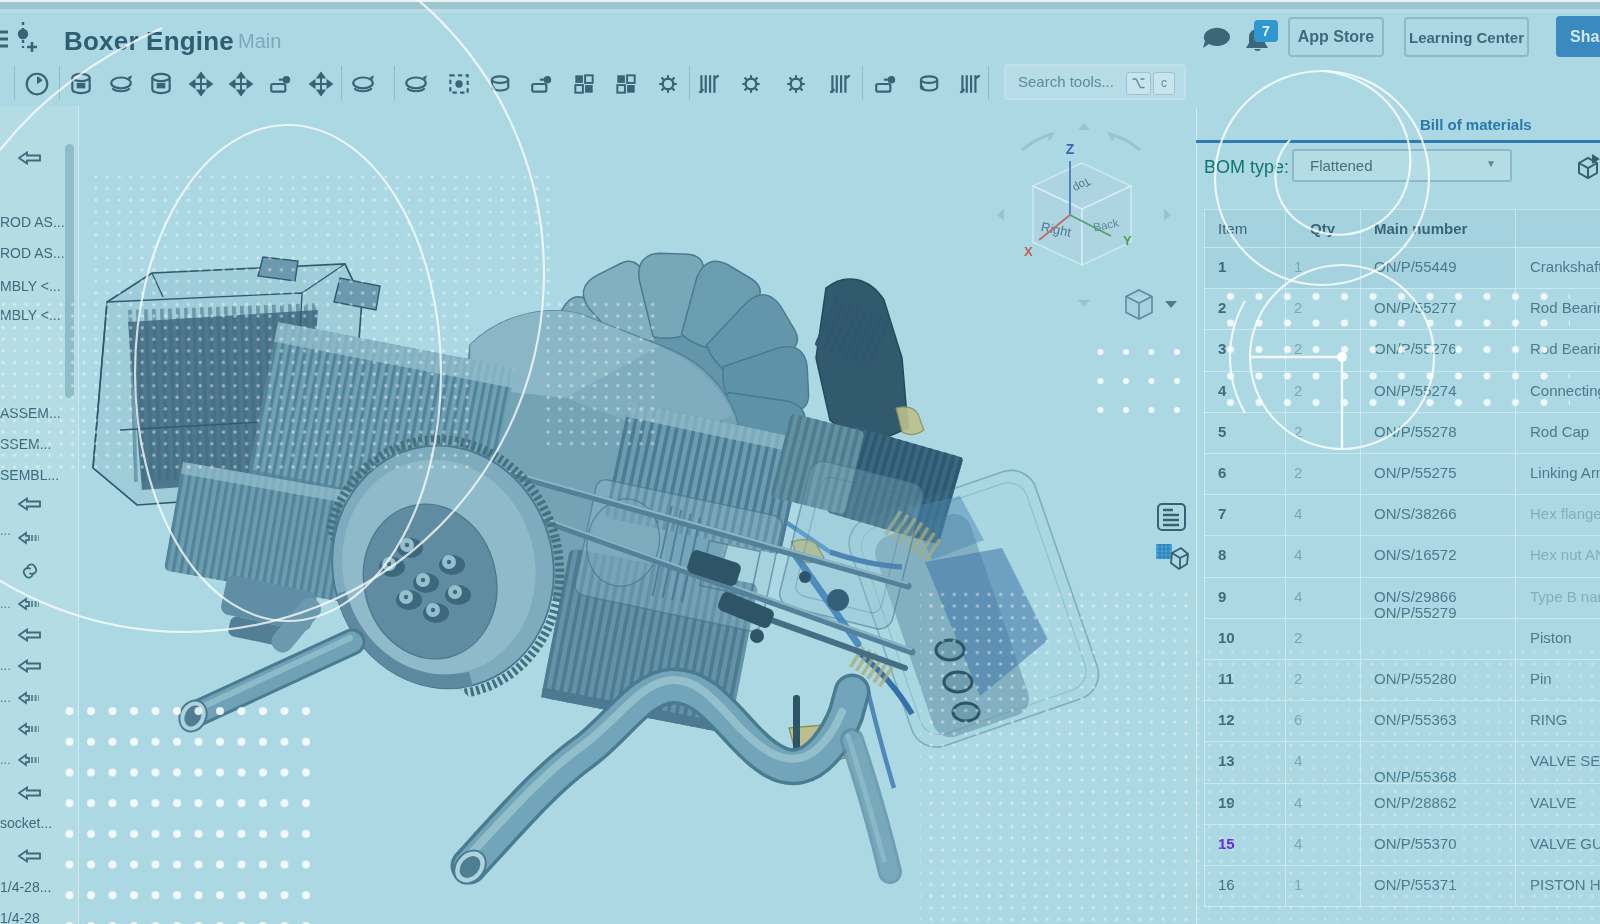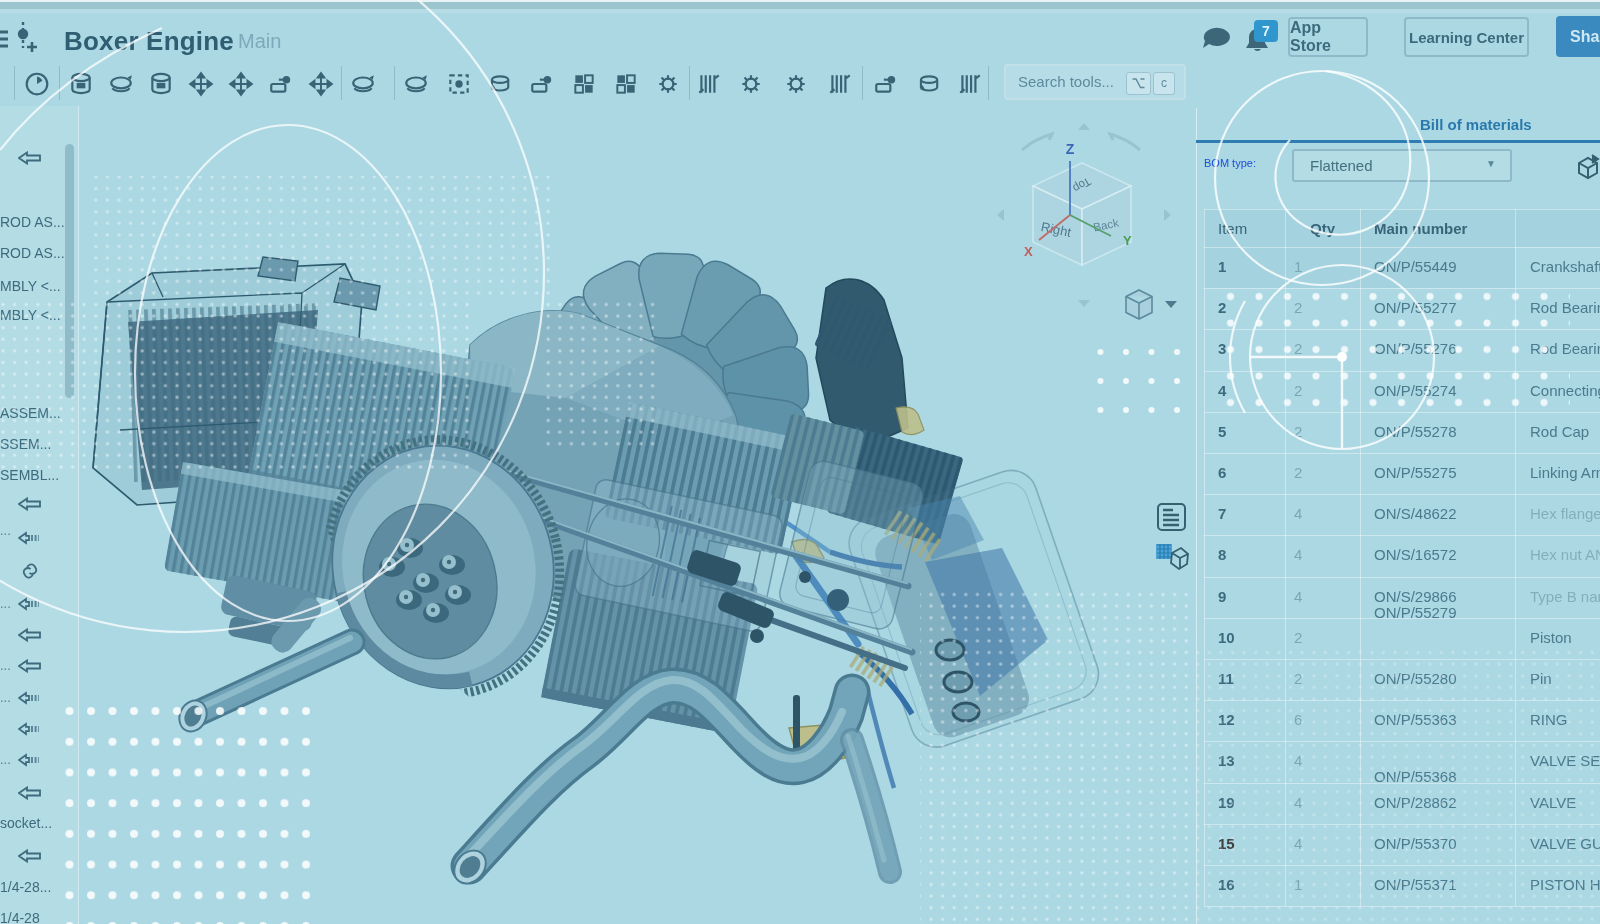--- a/index.html
+++ b/index.html
@@ -215,21 +215,21 @@
 <div class="abs" style="left:64px;top:26px;font-size:26px;font-weight:700;color:#2f5d72;letter-spacing:0.2px">Boxer Engine</div>
 <div class="abs" style="left:238px;top:30px;font-size:20px;color:#7ea9ba">Main</div>
 
 <div class="abs" style="left:1202px;top:26px"><svg width="32" height="26" viewBox="0 0 32 26">
           <path d="M2,10 a13,9 0 1 1 5,8 l-6,4 2,-7 a9,7 0 0 1 -1,-5 z" fill="#3d6779"></path>
         </svg></div>
 <div class="abs" style="left:1244px;top:27px"><svg width="30" height="28" viewBox="0 0 30 28">
           <path d="M13,2 a8,8 0 0 1 8,8 v6 l3,5 h-22 l3,-5 v-6 a8,8 0 0 1 8,-8 z M10,22 a4,4 0 0 0 7,0 z" fill="#3d6779"></path>
         </svg></div>
 <div class="abs" style="left:1254px;top:20px;width:24px;height:22px;background:#2f97cd;border-radius:4px;color:#dff2fa;font-size:14px;font-weight:700;text-align:center;line-height:22px">7</div>
-<div class="btn" style="left:1288px;top:17px;width:80px;height:40px">App Store</div>
+<div class="btn" style="left:1288px;top:17px;width:96px;height:40px">App Store</div>
 <div class="btn" style="left:1404px;top:17px;width:125px;height:40px;font-size:15px;white-space:nowrap">Learning Center</div>
 <div class="btn" style="left:1556px;top:16px;width:70px;height:41px;background:#3a8abf;border:none;color:#cfe8f4;justify-content:flex-start;padding-left:14px">Share</div>
 
 <div id="tb">
         <div class="abs" style="left:24px;top:71px;opacity:1"><svg width="26" height="26" viewBox="0 0 24 24">
             <circle cx="12" cy="12" r="9.5" fill="none" stroke="#3a6375" stroke-width="2"></circle>
             <path d="M12,12 L12,5 A7,7 0 0 1 17,9 z" fill="#3a6375"></path>
           </svg></div>
         <div class="abs" style="left:68px;top:71px;opacity:1"><svg width="26" height="26" viewBox="0 0 24 24">
             <ellipse cx="12" cy="6" rx="8" ry="3.4" fill="none" stroke="#3a6375" stroke-width="2"></ellipse>
@@ -402,21 +402,21 @@
         <div class="abs" style="left:0px;top:596px;font-size:13px;color:#3e6a7d;opacity:0.8">...</div>
         <div class="abs" style="left:0px;top:658px;font-size:13px;color:#3e6a7d;opacity:0.8">...</div>
         <div class="abs" style="left:0px;top:690px;font-size:13px;color:#3e6a7d;opacity:0.8">...</div>
         <div class="abs" style="left:0px;top:752px;font-size:13px;color:#3e6a7d;opacity:0.8">...</div>
       </div>
 
 <div id="bom">
         <div class="abs" style="left:1196px;top:108px;width:1px;height:816px;background:rgba(255,255,255,0.5)"></div>
 <div class="abs" style="left:1196px;top:140px;width:404px;height:3px;background:#2e7cb2"></div>
 <div class="abs" style="left:1420px;top:116px;font-size:15px;font-weight:700;color:#2979ad">Bill of materials</div>
-<div class="abs" style="left:1204px;top:157px;font-size:11px;color:#1d4ed8">BOM type:</div>
+<div class="abs" style="left:1204px;top:157px;font-size:18px;color:#0f766e">BOM type:</div>
 <div class="abs" style="left:1292px;top:149px;width:220px;height:33px;border:2px solid #8fb9c8;border-radius:3px;box-sizing:border-box;background:rgba(255,255,255,0.10)">
   <span style="position:absolute;left:16px;top:6px;font-size:15px;color:#44707f">Flattened</span>
   <span style="position:absolute;right:14px;top:7px;font-size:10px;color:#5a8799">▼</span>
 </div>
 <div class="abs" style="left:1576px;top:153px"><svg width="26" height="28" viewBox="0 0 26 28">
             <g stroke="#35606f" stroke-width="2" fill="none">
               <path d="M3,10 l9,-5 9,5 0,10 -9,5 -9,-5 z M3,10 l9,5 9,-5 M12,15 v10"></path>
               <path d="M16,2 l6,4 -6,4" fill="#35606f"></path>
             </g>
           </svg></div>
@@ -467,21 +467,21 @@
           <div class="abs cell" style="left:1218px;top:423px;font-weight:700;color:#3e6a7d">5</div>
           <div class="abs cell" style="left:1294px;top:423px;color:#7ba6b6">2</div>
           <div class="abs cell" style="left:1374px;top:423px">ON/P/55278</div>
           <div class="abs cell" style="left:1530px;top:423px;color:#4c7a8d">Rod Cap</div>
           <div class="abs cell" style="left:1218px;top:464px;font-weight:700;color:#3e6a7d">6</div>
           <div class="abs cell" style="left:1294px;top:464px;color:#7ba6b6">2</div>
           <div class="abs cell" style="left:1374px;top:464px">ON/P/55275</div>
           <div class="abs cell" style="left:1530px;top:464px;color:#4c7a8d">Linking Arm</div>
           <div class="abs cell" style="left:1218px;top:505px;font-weight:700;color:#3e6a7d">7</div>
           <div class="abs cell" style="left:1294px;top:505px;color:#7ba6b6">4</div>
-          <div class="abs cell" style="left:1374px;top:505px">ON/S/48622</div>
+          <div class="abs cell" style="left:1374px;top:505px">ON/S/38266</div>
           <div class="abs cell" style="left:1530px;top:505px;color:#85aebc">Hex flange</div>
           <div class="abs cell" style="left:1218px;top:546px;font-weight:700;color:#3e6a7d">8</div>
           <div class="abs cell" style="left:1294px;top:546px;color:#7ba6b6">4</div>
           <div class="abs cell" style="left:1374px;top:546px">ON/S/16572</div>
           <div class="abs cell" style="left:1530px;top:546px;color:#85aebc">Hex nut AN</div>
           <div class="abs cell" style="left:1218px;top:588px;font-weight:700;color:#3e6a7d">9</div>
           <div class="abs cell" style="left:1294px;top:588px;color:#7ba6b6">4</div>
           <div class="abs cell" style="left:1374px;top:588px">ON/S/29866</div>
           <div class="abs cell" style="left:1530px;top:588px;color:#85aebc">Type B nar</div>
           <div class="abs cell" style="left:1218px;top:629px;font-weight:700;color:#3e6a7d">10</div>
@@ -497,25 +497,25 @@
           <div class="abs cell" style="left:1374px;top:711px">ON/P/55363</div>
           <div class="abs cell" style="left:1530px;top:711px;color:#4c7a8d">RING</div>
           <div class="abs cell" style="left:1218px;top:752px;font-weight:700;color:#3e6a7d">13</div>
           <div class="abs cell" style="left:1294px;top:752px;color:#7ba6b6">4</div>
           <div class="abs cell" style="left:1374px;top:768px">ON/P/55368</div>
           <div class="abs cell" style="left:1530px;top:752px;color:#4c7a8d">VALVE SEA</div>
           <div class="abs cell" style="left:1218px;top:794px;font-weight:700;color:#3e6a7d">19</div>
           <div class="abs cell" style="left:1294px;top:794px;color:#7ba6b6">4</div>
           <div class="abs cell" style="left:1374px;top:794px">ON/P/28862</div>
           <div class="abs cell" style="left:1530px;top:794px;color:#4c7a8d">VALVE</div>
-          <div class="abs cell" style="left:1218px;top:835px;font-weight:700;color:#404040">15</div>
+          <div class="abs cell" style="left:1218px;top:835px;font-weight:700;color:#6d28d9">15</div>
           <div class="abs cell" style="left:1294px;top:835px;color:#7ba6b6">4</div>
           <div class="abs cell" style="left:1374px;top:835px">ON/P/55370</div>
           <div class="abs cell" style="left:1530px;top:835px;color:#4c7a8d">VALVE GUI</div>
-          <div class="abs cell" style="left:1218px;top:876px;font-weight:700;color:#3e6a7d">16</div>
+          <div class="abs cell" style="left:1218px;top:876px;font-weight:400;color:#3e6a7d">16</div>
           <div class="abs cell" style="left:1294px;top:876px;color:#7ba6b6">1</div>
           <div class="abs cell" style="left:1374px;top:876px">ON/P/55371</div>
           <div class="abs cell" style="left:1530px;top:876px;color:#4c7a8d">PISTON HO</div>
         </div>
 </div>
 
 <div class="abs" style="left:990px;top:118px"><svg width="210" height="215" viewBox="0 0 210 215">
 <g fill="rgba(175,210,222,0.42)" stroke="rgba(235,248,252,0.5)" stroke-width="1.6">
  <path d="M92,45 L141,68 L92,91 L43,68 Z"></path>
  <path d="M43,68 L92,91 L92,147 L43,124 Z"></path>

